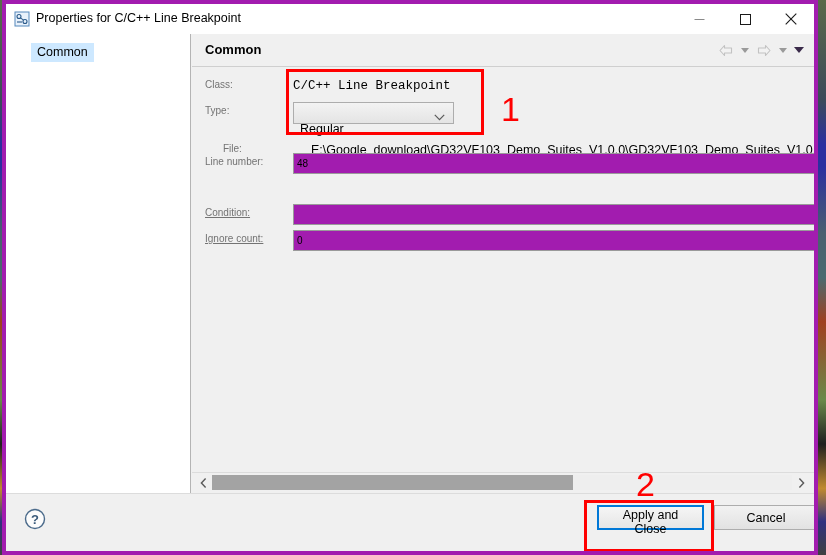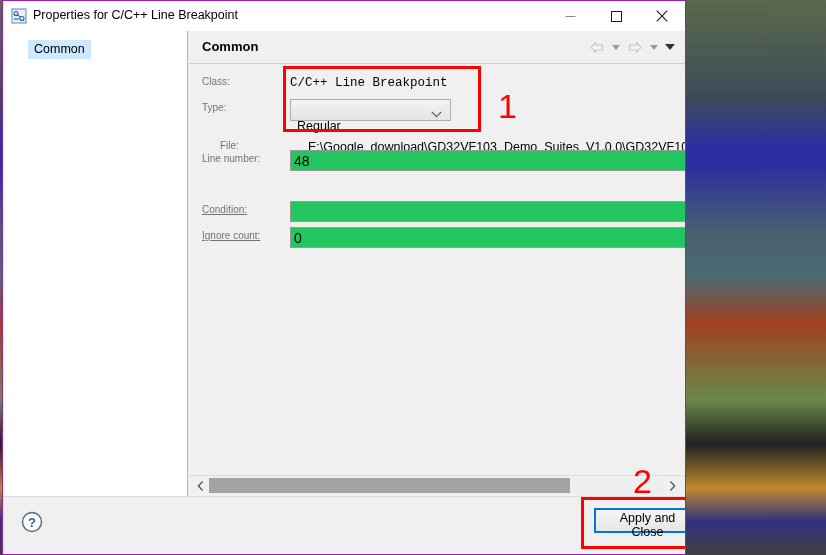--- a/index.html
+++ b/index.html
@@ -24,24 +24,24 @@
     width: 826px; height: 555px;
     background: linear-gradient(180deg,#5a6a4a 0%, #3c4a5a 18%, #2c2fa0 26%,
                 #2c2fa0 30%, #4a6070 42%, #4a6a70 50%, #a04020 58%,
                 #6a8a4a 72%, #202020 80%, #c08a30 88%, #303080 94%, #404040 100%);
   }
 
   
   #dialog {
     position: absolute;
     left: 2px; top: 0;
-    width: 684px;
+    width: 816px;
     height: 555px;
     background: #f0f0f0;
-    border: 1px solid #a21caf;
+    border: 4px solid #a21caf;
     box-sizing: border-box;
     overflow: hidden;
   }
 
   
   #titlebar {
     position: absolute;
     left: 0; top: 0;
     width: 100%;
     height: 30px;
@@ -165,25 +165,25 @@
     color: #000;
     white-space: nowrap;
     font-family: Liberation Mono, monospace;
   }
   .ftext {
     position: absolute;
     left: 101px;
     top: 0;
     width: 531px;
     height: 21px;
-    background: #22c55e;
+    background: #a21caf;
     border: 1px solid #9a9a9a;
     box-sizing: border-box;
     font-family: "Liberation Sans", sans-serif;
-    font-size: 14px;
+    font-size: 10px;
     color: #000;
     padding: 0 3px;
     outline: none;
   }
   #combo-type {
     position: absolute;
     left: 101px;
     top: 0;
     width: 161px;
     height: 22px;

